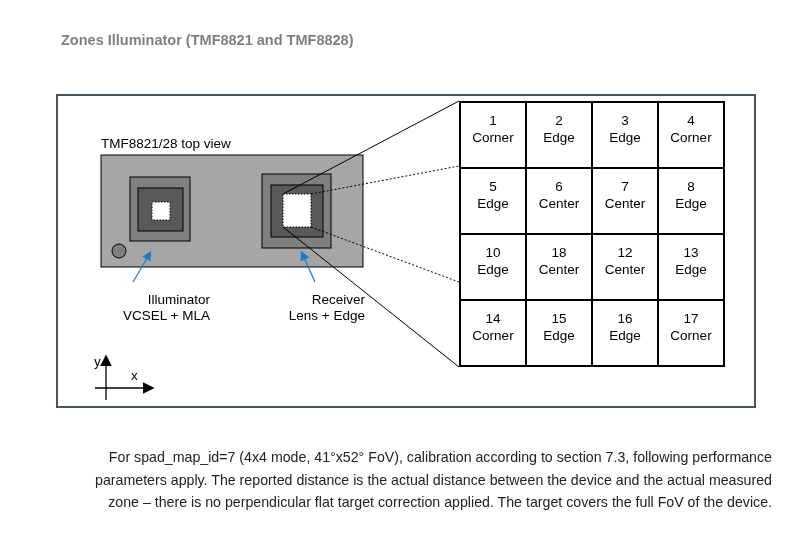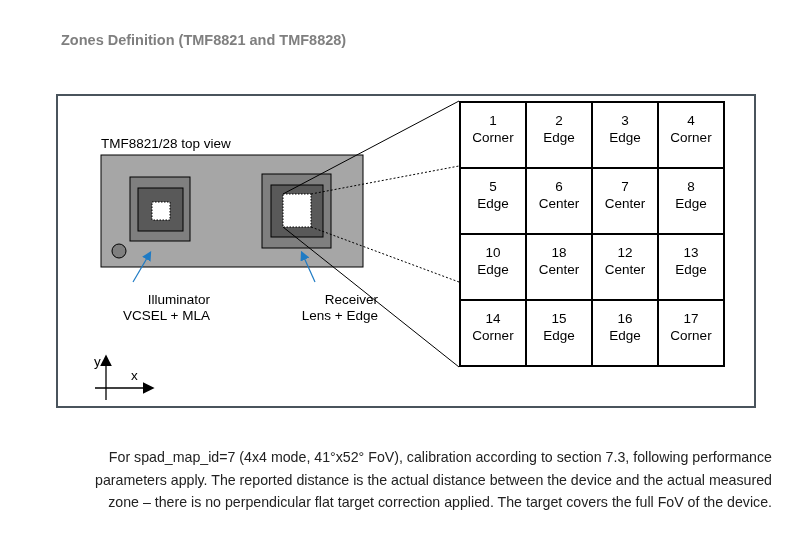--- a/index.html
+++ b/index.html
@@ -17,21 +17,21 @@
   .cell { border: 0.7px solid #000; display: flex; flex-direction: column;
           align-items: center; justify-content: center; font-size: 13.5px; line-height: 17px;
           padding-bottom: 12px; box-sizing: border-box; }
   .body-text { position: absolute; left: 62px; top: 446px; width: 710px; font-size: 14.2px;
                line-height: 22.5px; color: #222; text-align: right; }
 </style>
 </head>
 <body>
 
 <div class="fig-caption">
-  <div>Zones Definition (TMF8821 and TMF8828)</div>
+  <div>Zones Illuminator (TMF8821 and TMF8828)</div>
 </div>
 
 <div class="frame"></div>
 
 <svg class="diagram" width="794" height="544">
   <defs>
     <marker id="blueArrow" markerWidth="8" markerHeight="8" refX="6" refY="4" orient="auto">
       <path d="M0,0 L8,4 L0,8 z" fill="#1f7bc4"></path>
     </marker>
     <marker id="blkArrow" markerWidth="9" markerHeight="9" refX="7" refY="4.5" orient="auto">
@@ -61,21 +61,21 @@
   <line x1="106" y1="400" x2="106" y2="357" stroke="#000" stroke-width="1.3" marker-end="url(#blkArrow)"></line>
   <line x1="95" y1="388" x2="152" y2="388" stroke="#000" stroke-width="1.3" marker-end="url(#blkArrow)"></line>
 </svg>
 
 <div class="lbl" style="left:101px; top:136px; text-align:right;">TMF8821/28 top view</div>
 
 <div class="lbl" style="left:70px; top:292px; width:140px;">
   <div>Illuminator</div>
   <div>VCSEL + MLA</div>
 </div>
-<div class="lbl" style="left:238px; top:292px; width:140px;">
+<div class="lbl" style="left:225px; top:292px; width:140px;">
   <div>Receiver</div>
   <div>Lens + Edge</div>
 </div>
 
 <div class="lbl" style="left:94px; top:354px;">y</div>
 <div class="lbl" style="left:131px; top:368px;">x</div>
 
 <div class="grid">
   <div class="cell">
       <span>1</span>

